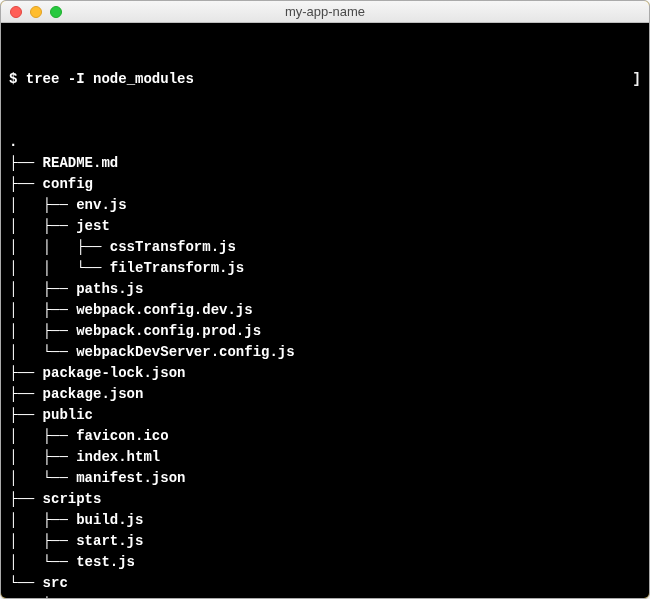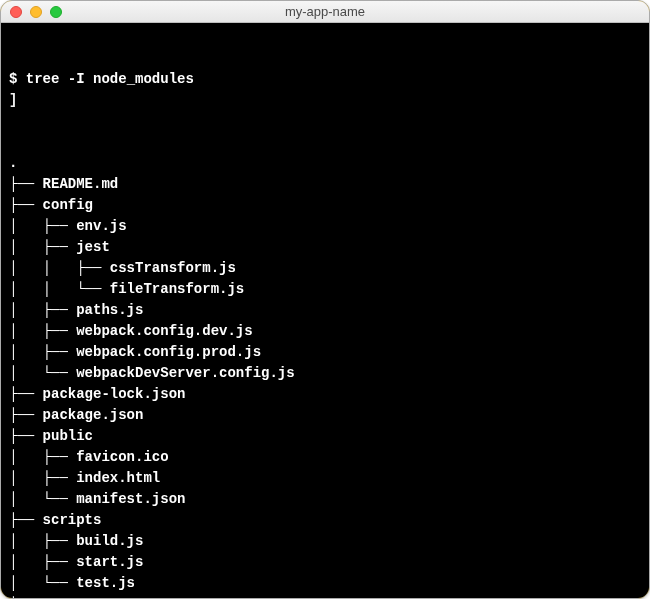--- a/index.html
+++ b/index.html
@@ -9,21 +9,21 @@
     }
     body {
       background: #fff;
       font-family: Menlo, Monaco, "Courier New", monospace;
       padding: 0;
     }
     .window {
       width: 650px;
       height: 599px;
       border: 1px solid #aaa;
-      border-radius: 12px;
+      border-radius: 6px;
       overflow: hidden;
       background: #eab308;
       box-shadow: 0 1px 3px rgba(0,0,0,0.2);
     }
     .titlebar {
       height: 22px;
       background: linear-gradient(to bottom, #f6f6f6, #e6e6e6);
       border-bottom: 1px solid #bdbdbd;
       display: flex;
       align-items: center;
@@ -58,21 +58,20 @@
       line-height: 21px;
       padding: 4px 8px;
       height: calc(599px - 22px);
       overflow: hidden;
       white-space: pre;
       font-weight: bold;
     }
     .prompt-line {
       display: flex;
       justify-content: space-between;
-      flex-direction: column;
     }
     .cursor-right {
       opacity: 0.95;
     }
   </style>
 </head>
 <body>
 
 <div class="window">
   <div class="titlebar">

